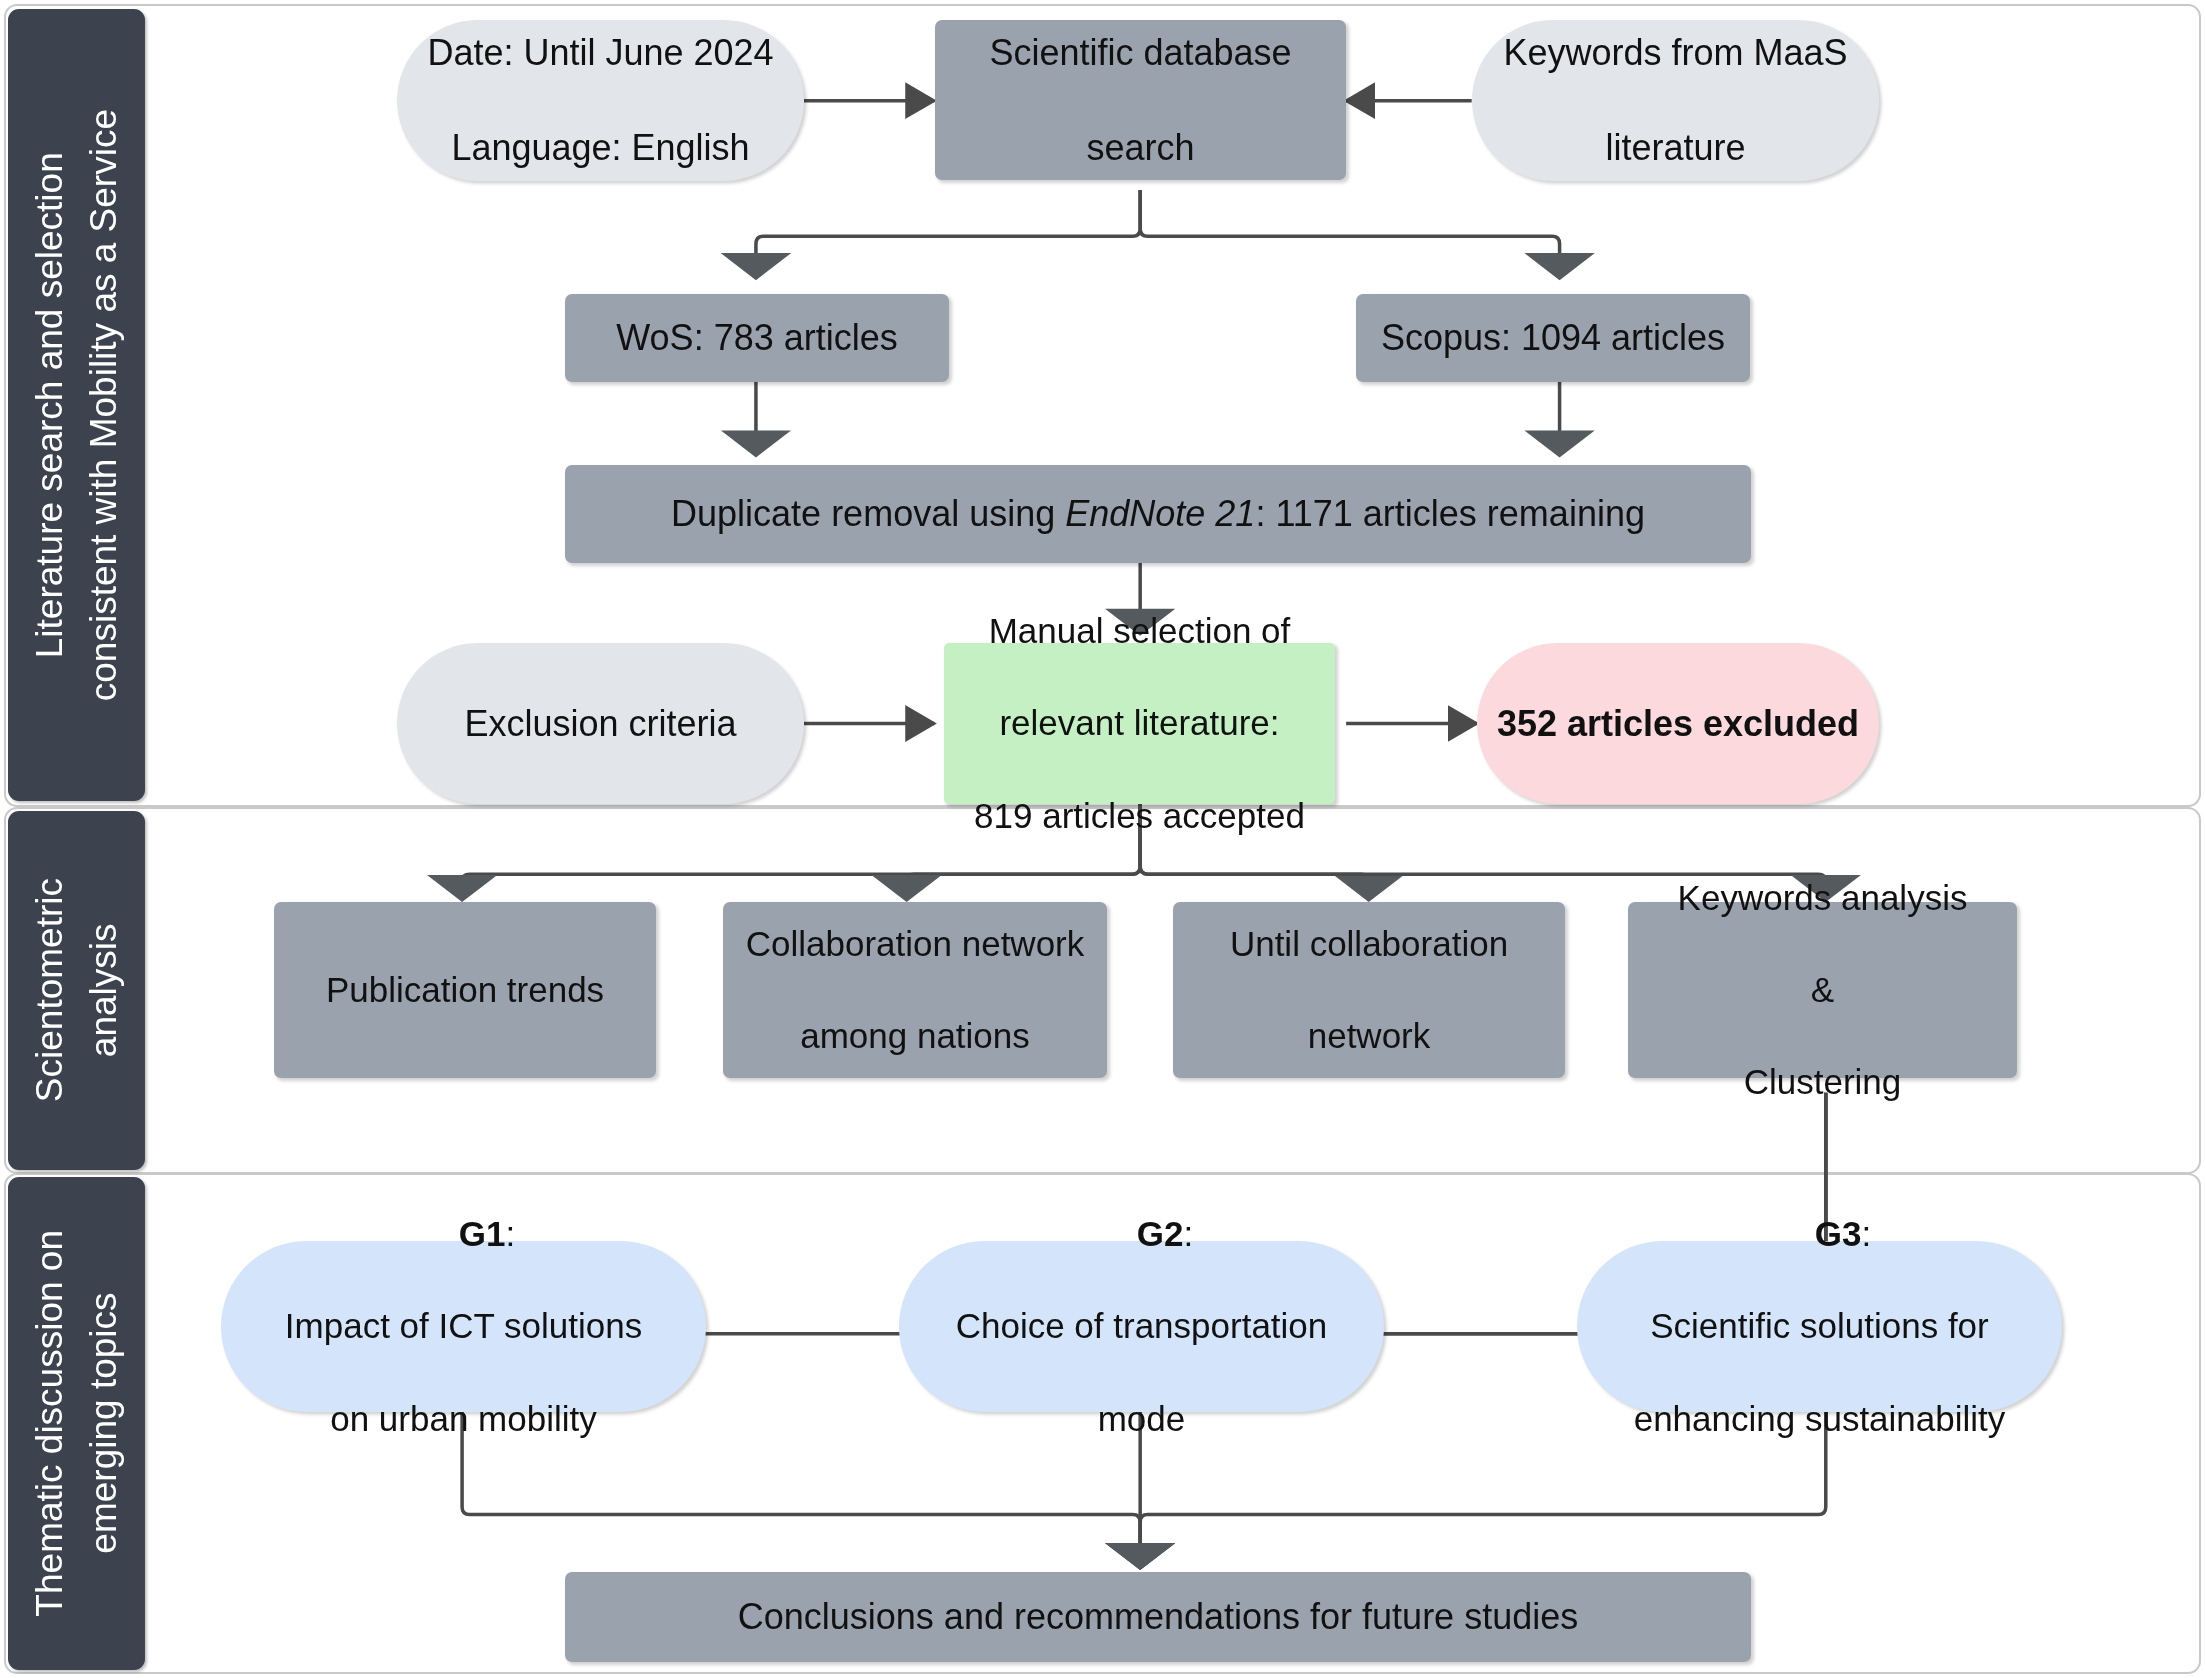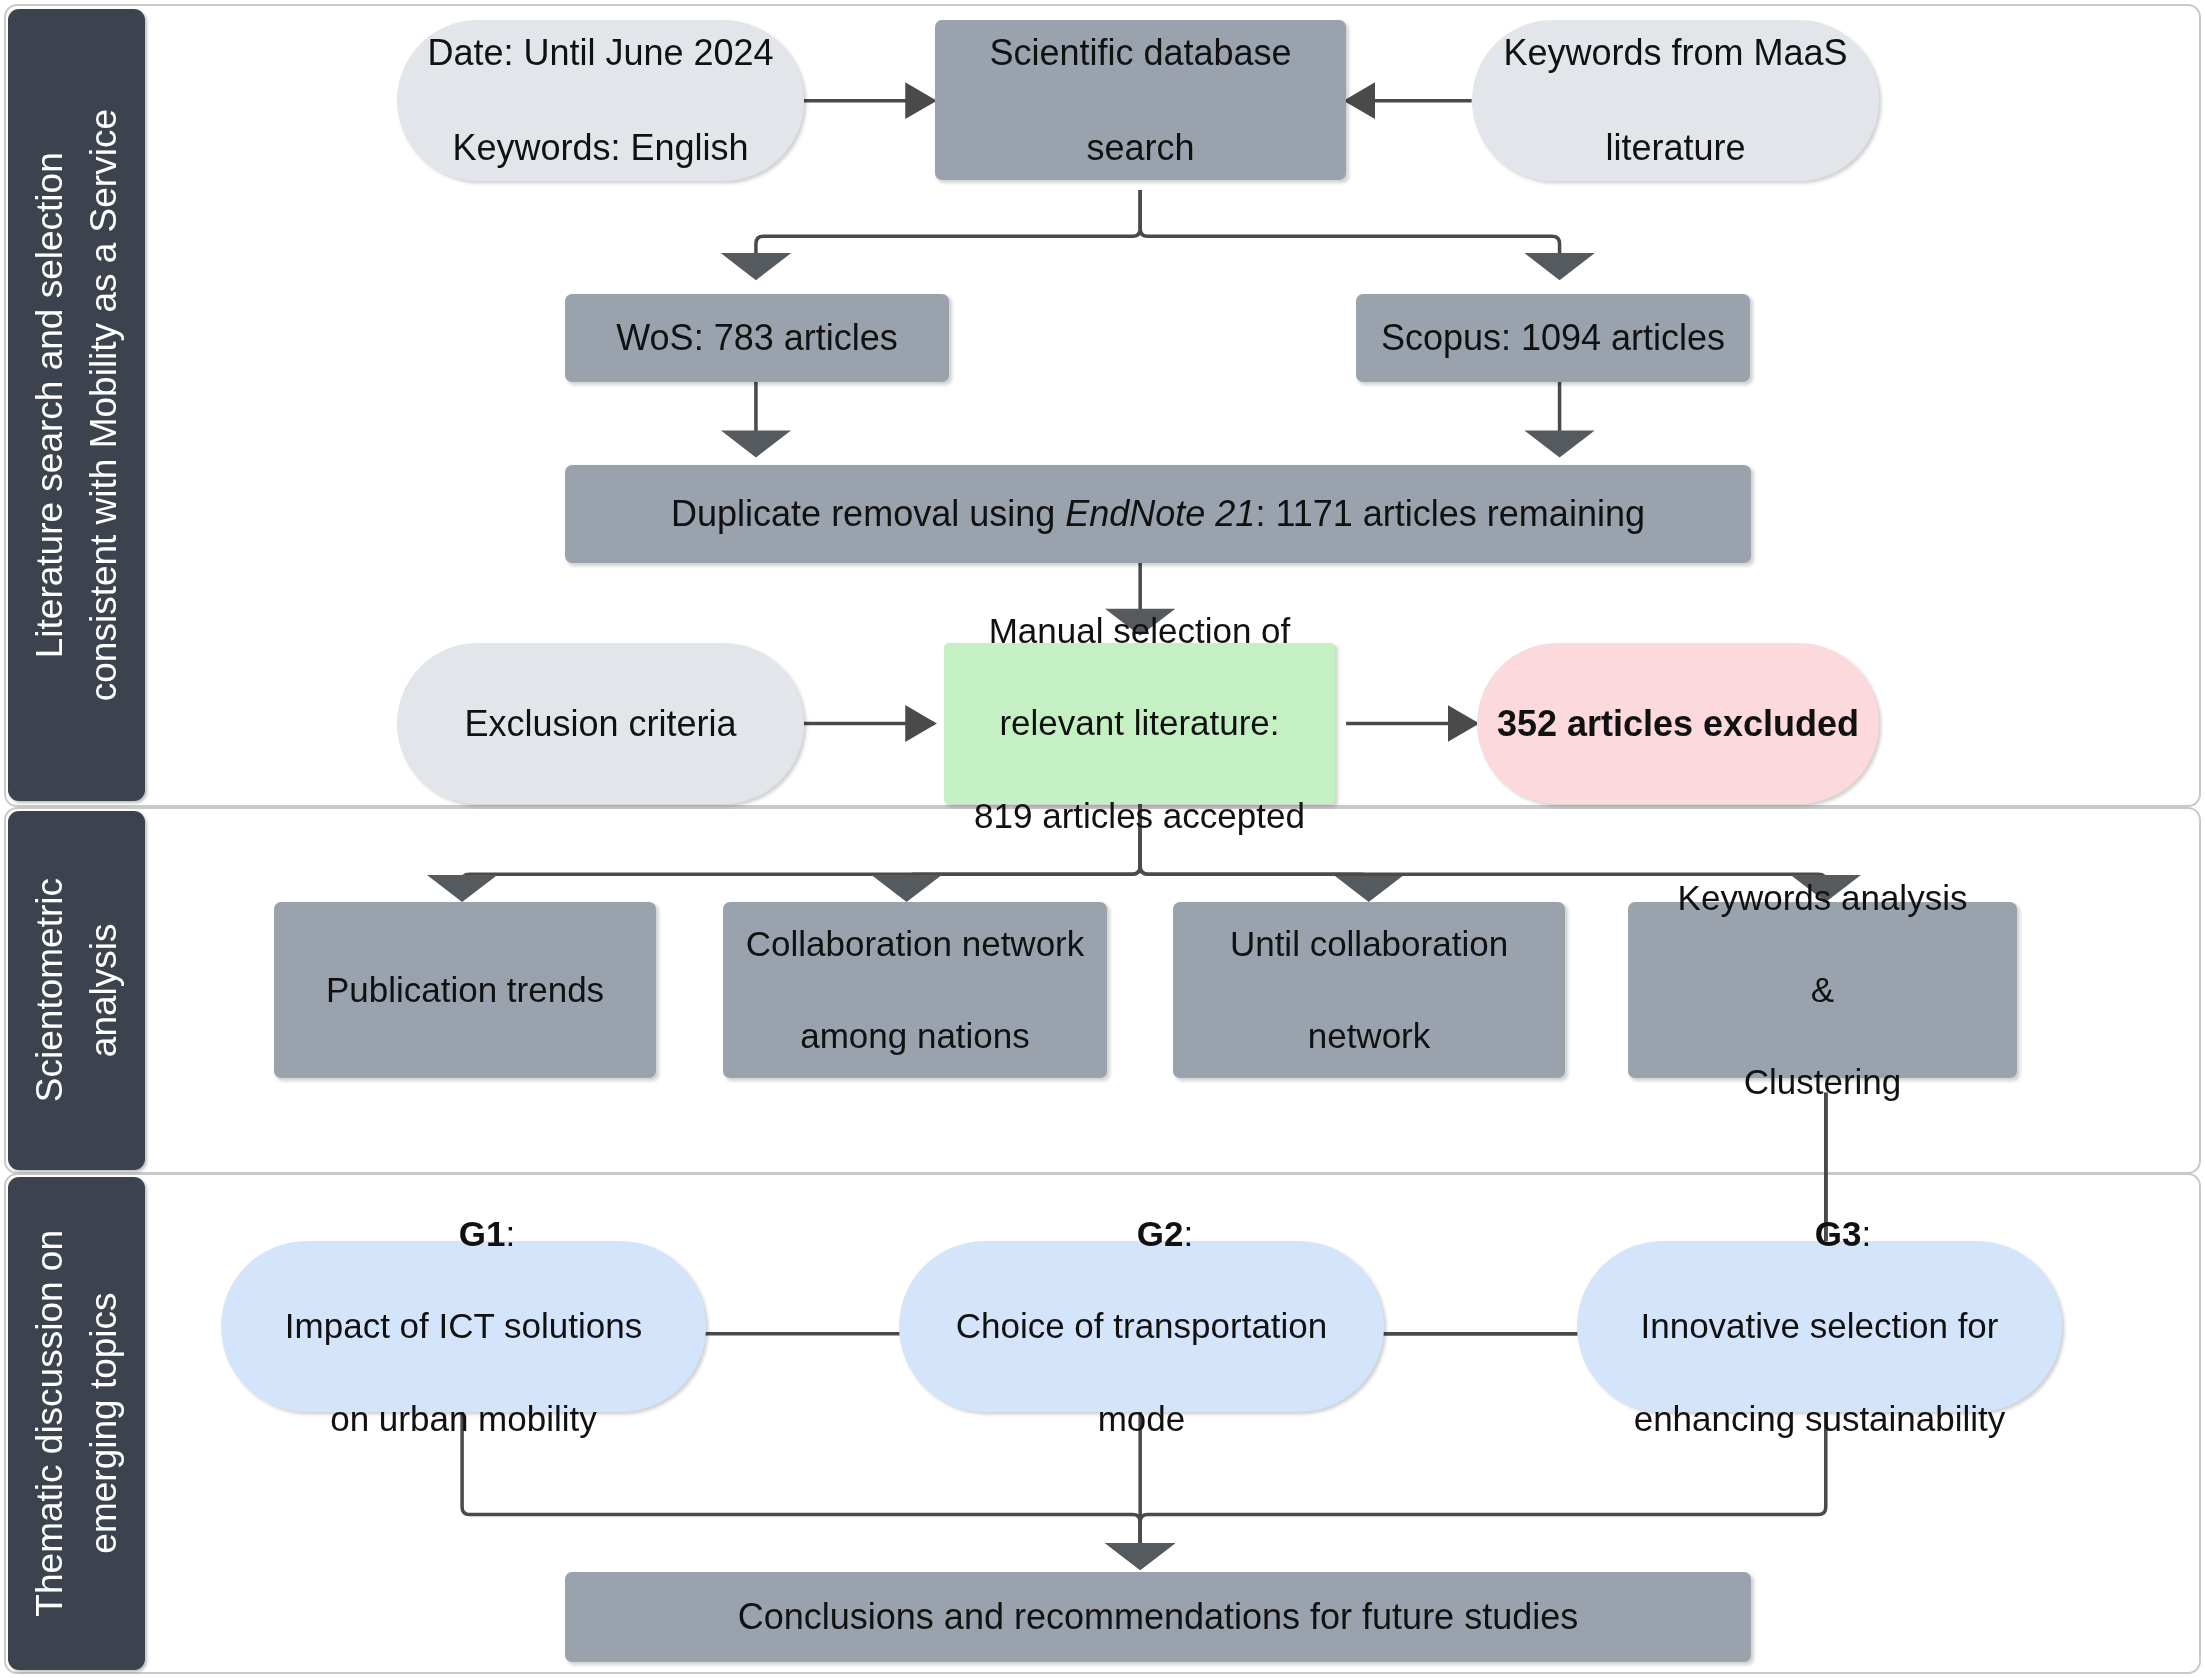--- a/index.html
+++ b/index.html
@@ -141,21 +141,21 @@
       <path d="M3635,2175 V2770" marker-end="url(#arrowthin)"></path>
 
       <path d="M920,2810 V3000 Q920,3015 935,3015 H2255 Q2270,3015 2270,3030 V3120" marker-end="url(#arrowthin)"></path>
       <path d="M3635,2810 V3000 Q3635,3015 3620,3015 H2285 Q2270,3015 2270,3030 V3120" marker-end="url(#arrowthin)"></path>
       <path d="M2270,2810 V3120" marker-end="url(#arrowthin)"></path>
     </g>
   </svg>
 
   <div class="node pill" style="left:397px; top:20px; width:407px; height:161px; font-size:36px;">
     <span><span>Date: Until June 2024</span><br>
-    <span>Keywords: English</span></span>
+    <span>Language: English</span></span>
   </div>
 
   <div class="node rect" style="left:935px; top:20px; width:411px; height:160px; font-size:36px;">
     <span><span>Scientific database</span><br>
     <span>search</span></span>
   </div>
 
   <div class="node pill" style="left:1472px; top:20px; width:407px; height:161px; font-size:36px;">
     <span><span>Keywords from MaaS</span><br>
     <span>literature</span></span>
@@ -214,21 +214,21 @@
   </div>
 
   <div class="node blue" style="left:899px; top:1241px; width:485px; height:171px; font-size:35px;">
     <span><span class="bold">G2</span><span>:</span><br>
     <span>Choice of transportation</span><br>
     <span>mode</span></span>
   </div>
 
   <div class="node blue" style="left:1577px; top:1241px; width:485px; height:171px; font-size:35px;">
     <span><span class="bold">G3</span><span>:</span><br>
-    <span>Innovative selection for</span><br>
+    <span>Scientific solutions for</span><br>
     <span>enhancing sustainability</span></span>
   </div>
 
   <div class="node rect" style="left:565px; top:1572px; width:1186px; height:90px; font-size:36px;">
     <span>Conclusions and recommendations for future studies</span>
   </div>
 
 </div>
 
 

